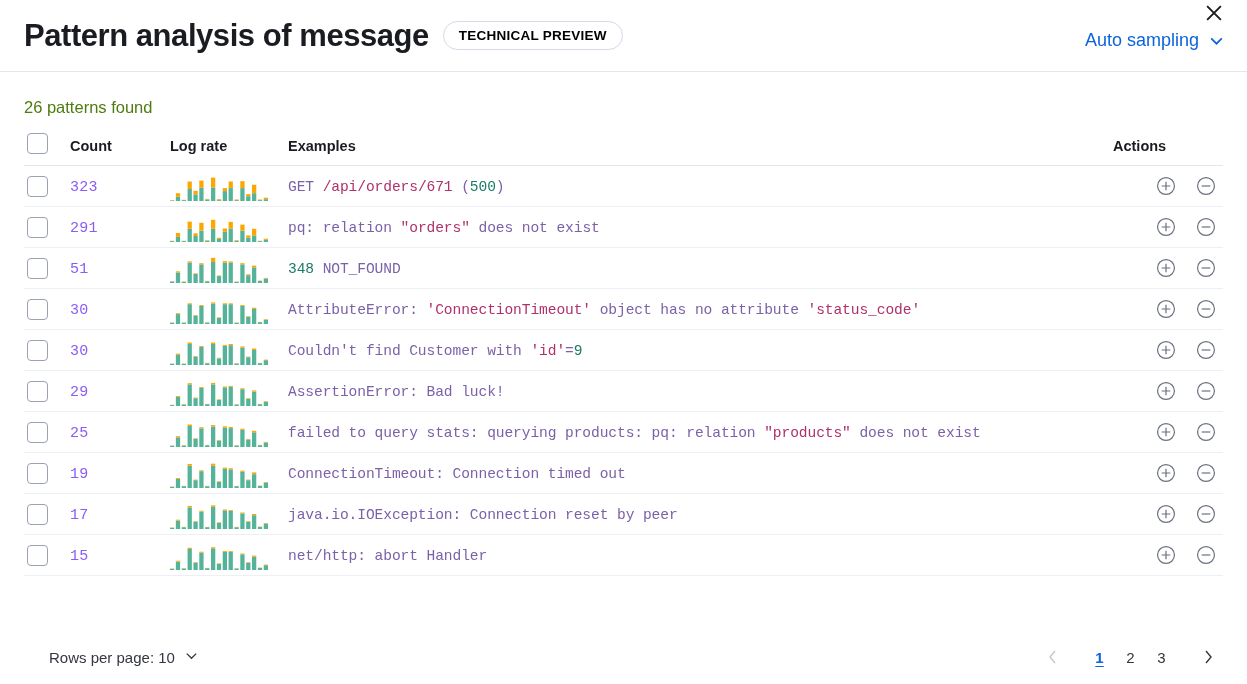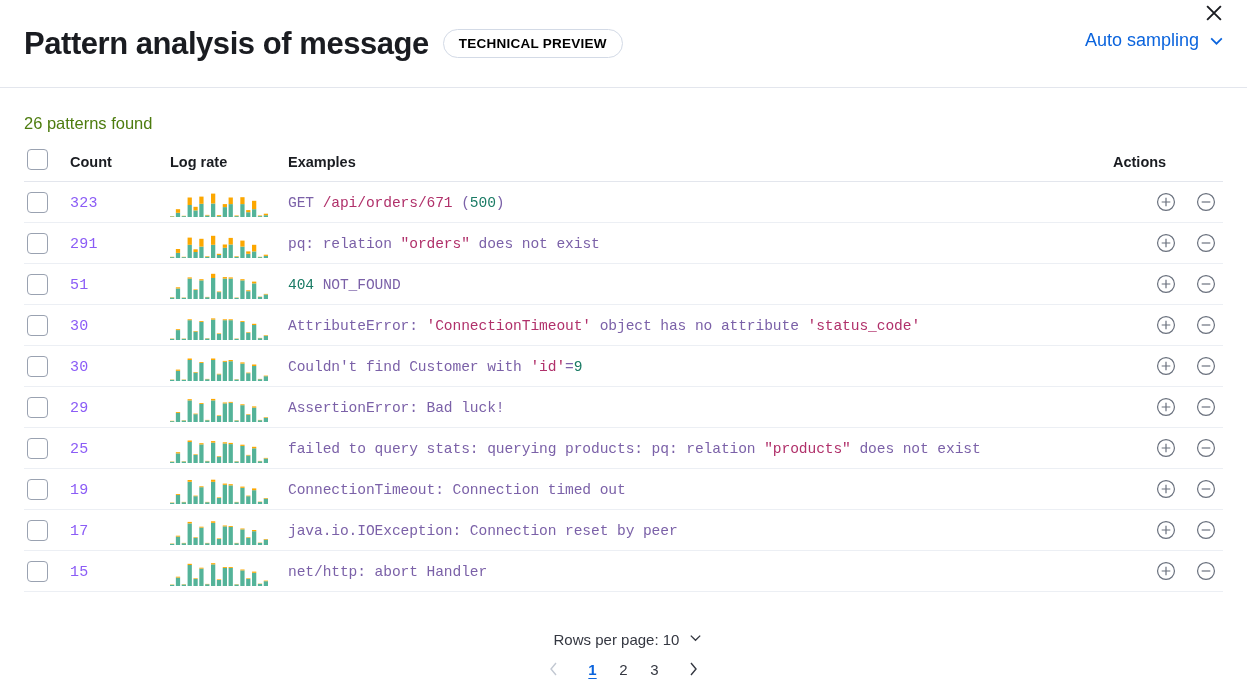--- a/index.html
+++ b/index.html
@@ -9,21 +9,21 @@
     background: #ffffff;
     font-family: "Liberation Sans", sans-serif;
     color: #343741;
     overflow: hidden;
   }
   .mono { font-family: "Liberation Mono", "DejaVu Sans Mono", monospace; }
 
   
   .header {
     position: relative;
-    height: 88px;
+    height: 72px;
     border-bottom: 1px solid #e3e6ed;
     display: flex;
     align-items: center;
     padding: 0 24px;
   }
   .title-wrap { display: flex; align-items: center; gap: 14px; }
   .page-title {
     font-size: 31px;
     font-weight: 700;
     letter-spacing: -0.45px;
@@ -146,35 +146,34 @@
     vertical-align: middle;
     width: 22px; height: 22px;
     margin-left: 18px;
     cursor: pointer;
     color: #69707d;
   }
 
   
   .footer {
     position: absolute;
-    left: 0; right: 0;
+    left: 15px; right: 0;
     bottom: 0;
     height: 54px;
     padding: 0 24px;
     display: flex;
     align-items: center;
     justify-content: space-between;
-    flex-direction: column;
   }
   .rows-per-page {
     display: flex; align-items: center; gap: 9px;
     font-size: 15px; color: #343741; cursor: pointer;
     padding-left: 10px;
   }
-  .pager { display: flex; align-items: flex-start; gap: 8px; }
+  .pager { display: flex; align-items: flex-start; gap: 16px; }
   .pg-arrow {
     width: 30px; height: 30px;
     display: inline-flex; align-items: center; justify-content: center;
     cursor: pointer;
   }
   .pg-arrow.disabled { color: #c2c8d2; }
   .pg-arrow.enabled { color: #343741; }
   .pg-num {
     min-width: 31px; height: 30px;
     display: inline-flex; align-items: center; justify-content: center;
@@ -370,21 +369,21 @@
                 <rect x="70.31" y="10.20" width="4.26" height="1.20" fill="#fca700"></rect>
                 <rect x="76.16" y="22.20" width="4.26" height="7.80" fill="#54b399"></rect>
                 <rect x="76.16" y="21.30" width="4.26" height="0.90" fill="#fca700"></rect>
                 <rect x="82.02" y="14.40" width="4.26" height="15.60" fill="#54b399"></rect>
                 <rect x="82.02" y="12.60" width="4.26" height="1.80" fill="#fca700"></rect>
                 <rect x="87.88" y="27.90" width="4.26" height="2.10" fill="#54b399"></rect>
                 <rect x="87.88" y="27.60" width="4.26" height="0.30" fill="#fca700"></rect>
                 <rect x="93.74" y="25.50" width="4.26" height="4.50" fill="#54b399"></rect>
                 <rect x="93.74" y="24.90" width="4.26" height="0.60" fill="#fca700"></rect>
               </svg></span></td>
-          <td><span class="example mono"><span class="tok-num">404</span><span class="tok-kw"> NOT_FOUND</span></span></td>
+          <td><span class="example mono"><span class="tok-num">348</span><span class="tok-kw"> NOT_FOUND</span></span></td>
           <td class="actions-cell"><span class="act-btn"><svg viewBox="0 0 24 24" width="22" height="22" fill="none" stroke="#69707d" stroke-width="1.3">
                 <circle cx="12" cy="12" r="9.2"></circle>
                 <path d="M12 7.3v9.4M7.3 12h9.4"></path>
               </svg></span><span class="act-btn"><svg viewBox="0 0 24 24" width="22" height="22" fill="none" stroke="#69707d" stroke-width="1.3">
                 <circle cx="12" cy="12" r="9.2"></circle>
                 <path d="M7.3 12h9.4"></path>
               </svg></span></td>
         </tr>
         <tr>
           <td class="cbx-cell">

